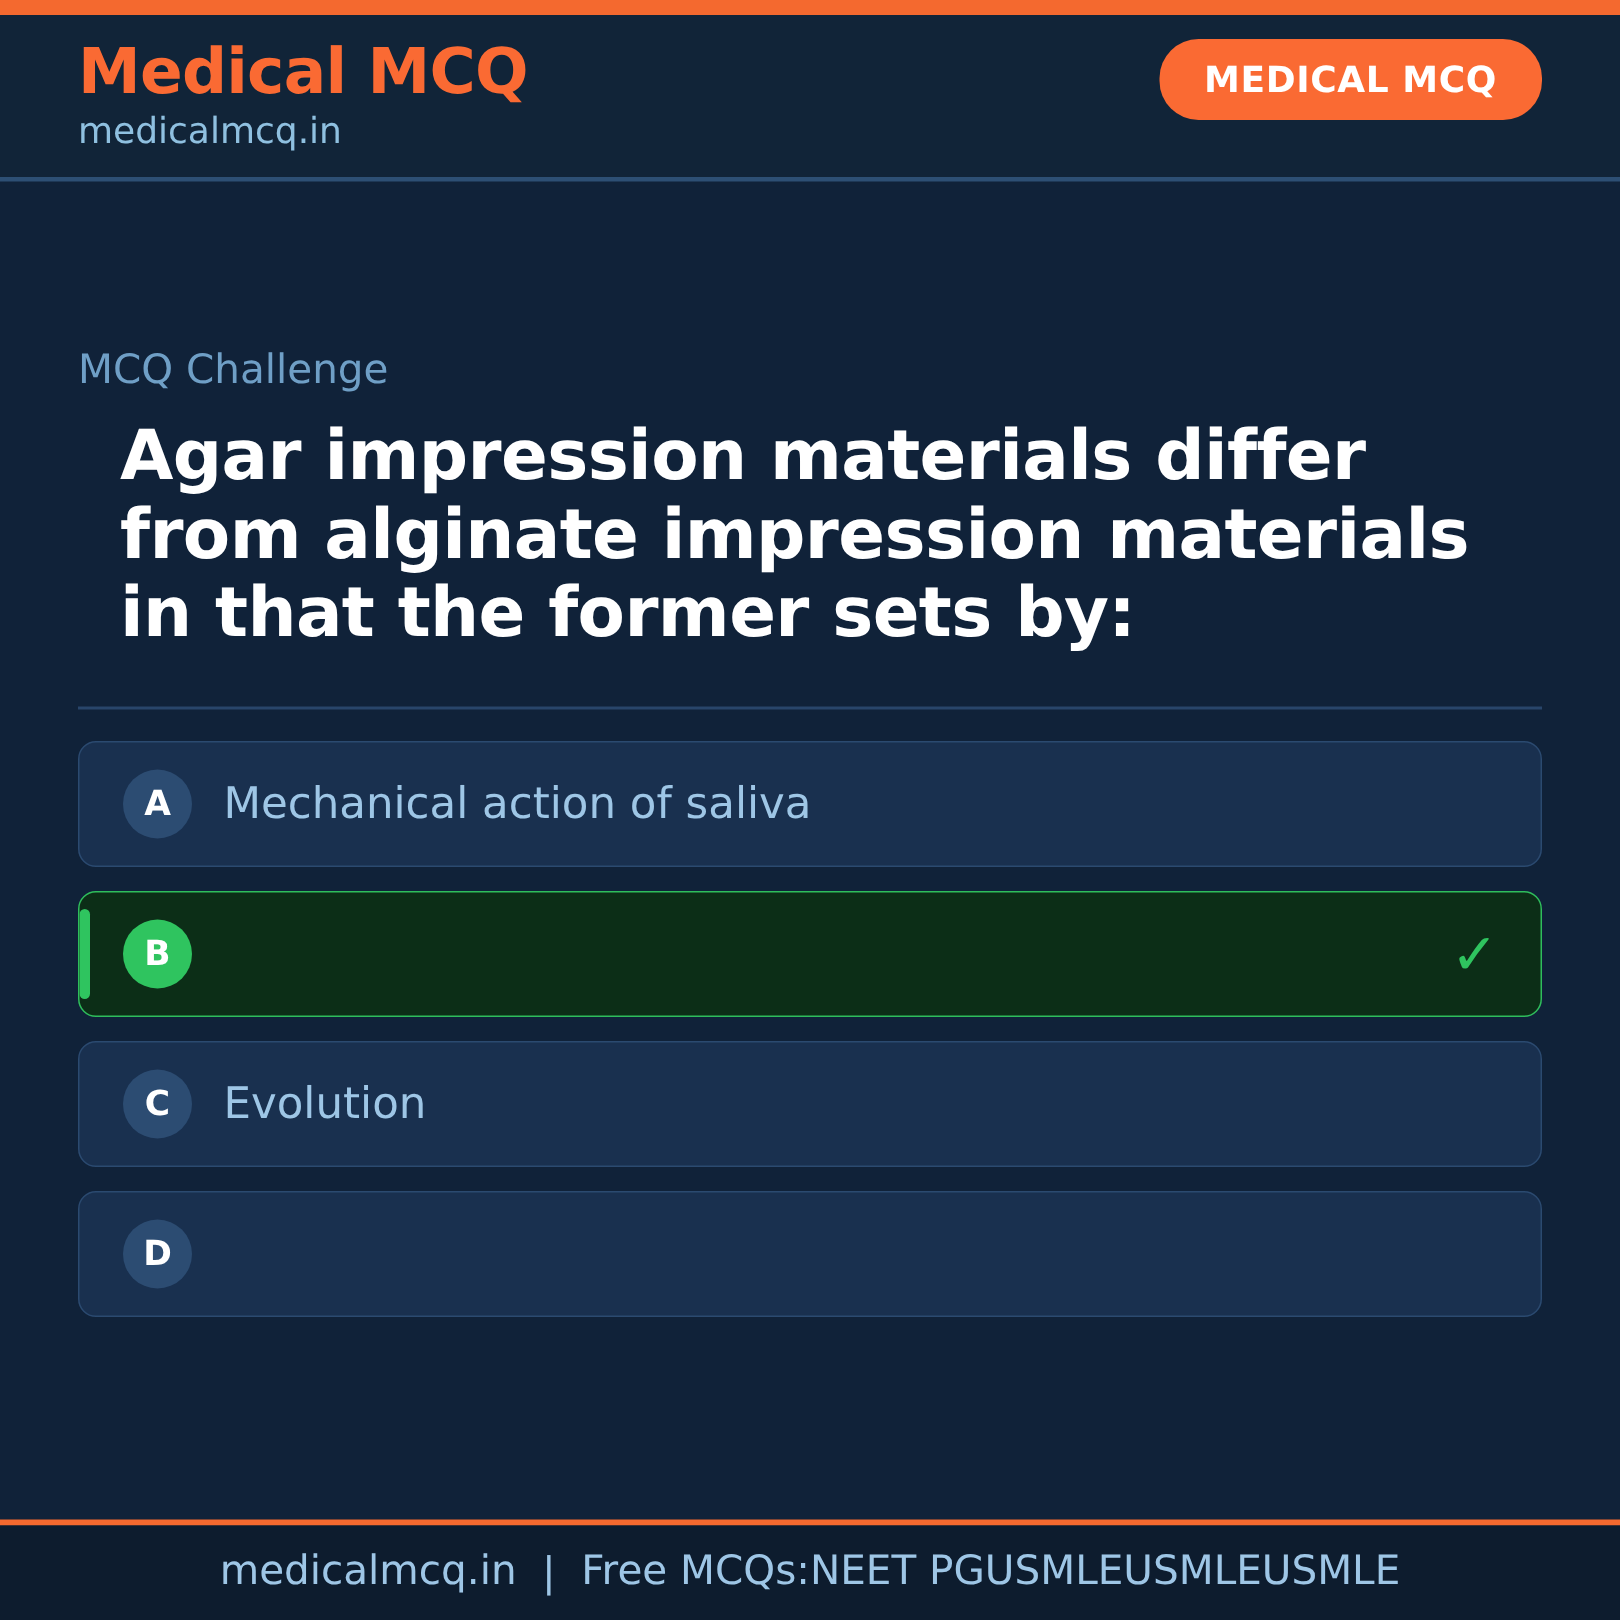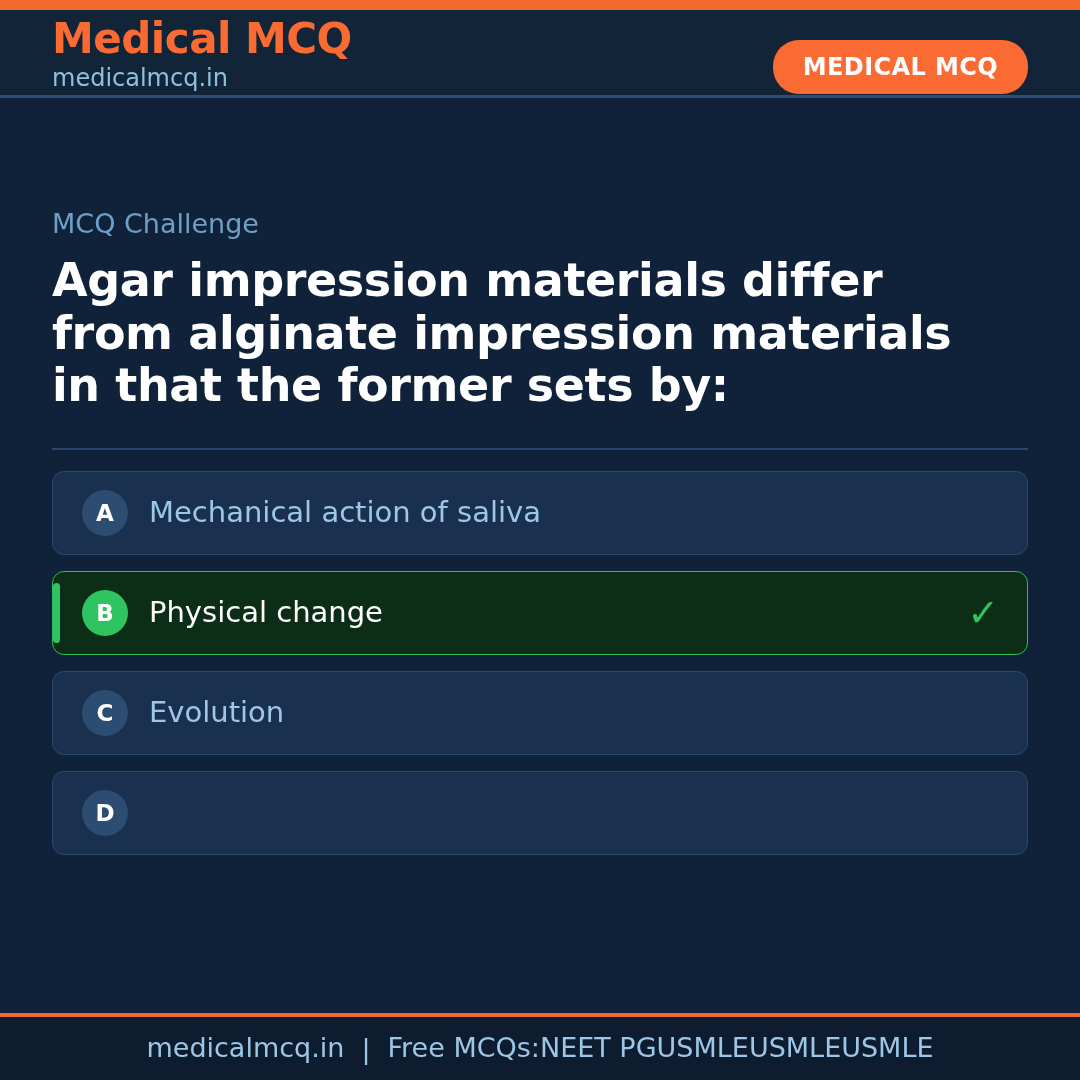--- a/index.html
+++ b/index.html
@@ -18,25 +18,25 @@
 
   
   .top-bar {
     height:10px;
     background:#f4692f;
     width:100%;
   }
 
   
   .header {
-    height:88px;
+    height:111px;
     background:#112438;
-    padding:4px 52px;
-    display:flex;
-    align-items:flex-end;
+    padding:16px 52px;
+    display:flex;
+    align-items:flex-start;
     justify-content:space-between;
     position:relative;
   }
   .header::after {
     content:"";
     position:absolute;
     left:0; right:0; bottom:0;
     height:3px;
     background:#2d4f74;
   }
@@ -71,32 +71,33 @@
     left:0;
     right:0;
     bottom:67px;
     background:#102239;
     padding:0 52px;
   }
 
   .eyebrow {
     font-size:27px;
     color:#6f9fc6;
-    margin-top:86px;
+    margin-top:109px;
     line-height:1.2;
   }
 
   .question {
     font-size:46px;
     font-weight:bold;
     color:#ffffff;
     line-height:1.14;
     margin-top:14px;
     letter-spacing:-0.4px;
     max-width:945px;
+    margin-left:28px;
   }
 
   .divider {
     height:2px;
     background:#28456a;
     margin-top:36px;
   }
 
   
   .options {
@@ -230,21 +231,20 @@
   <div class="options">
 
     <div class="option">
       <div class="badge">A</div>
       <div class="otext">Mechanical action of saliva</div>
 
     </div>
 
     <div class="option correct">
       <div class="badge">B</div>
-      <div class="otext">Physical change</div>
       <div class="check">✓</div>
     </div>
 
     <div class="option">
       <div class="badge">C</div>
       <div class="otext">Evolution</div>
 
     </div>
 
     <div class="option">

